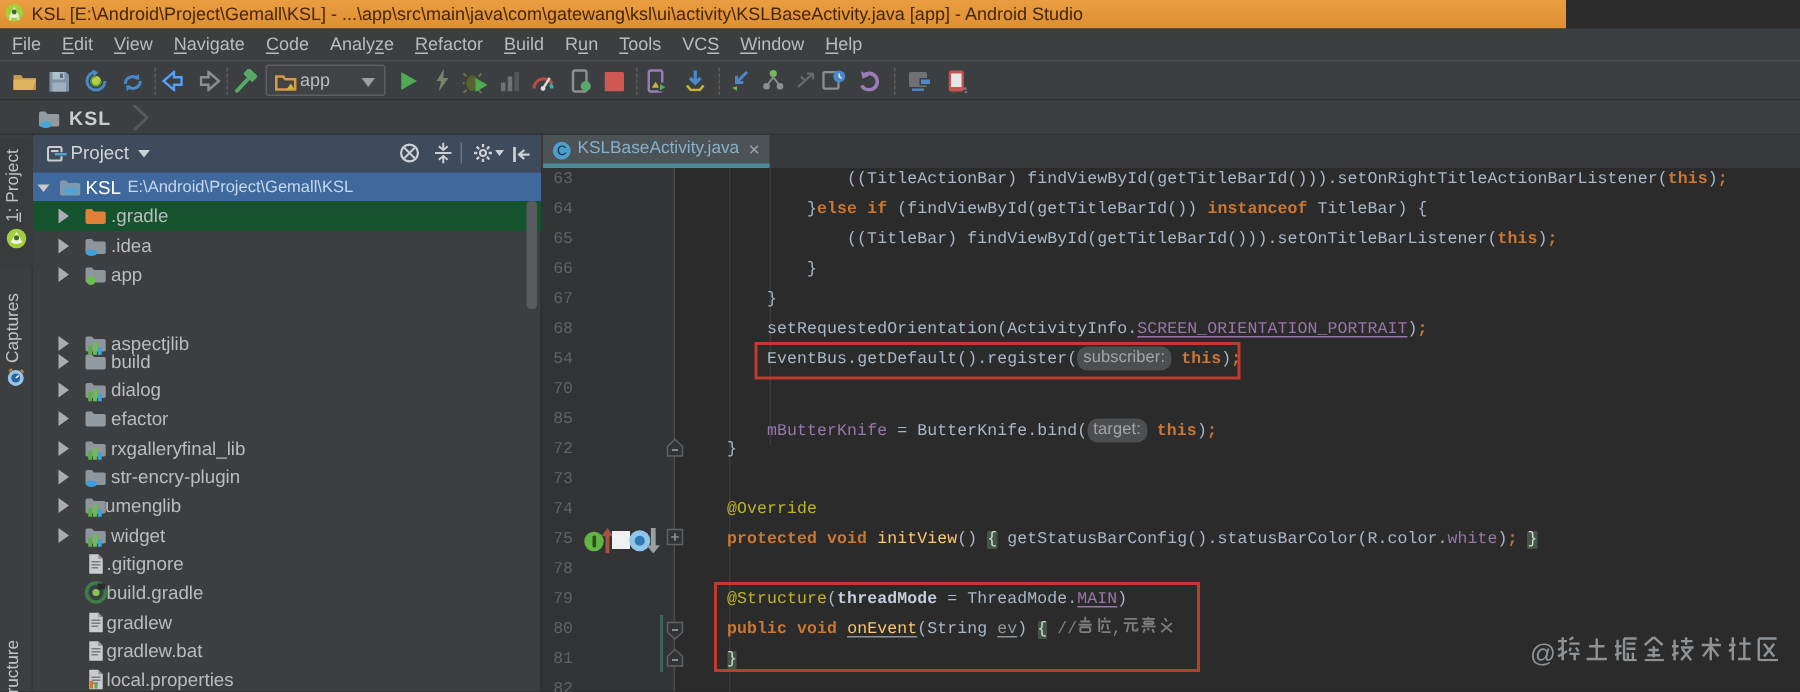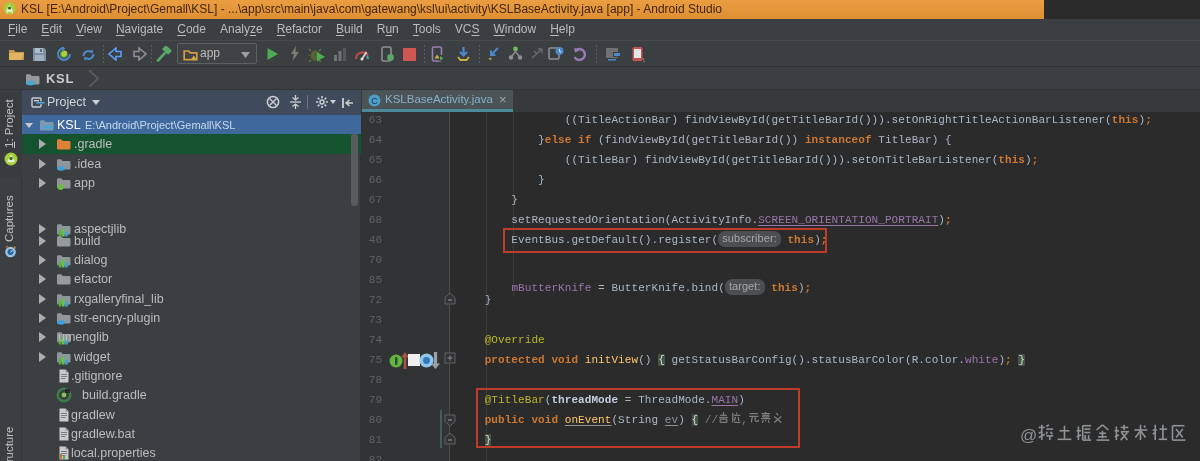--- a/index.html
+++ b/index.html
@@ -336,21 +336,21 @@
 <span class="lbl" style="left:52px">str-encry-plugin</span>
 </div>
 <div class="row" style="top:212.3px;">
 <div class="tri" style="left:17px"></div>
 <svg class="abs" style="left:34px" width="16" height="16" viewBox="0 0 16 16">
             <path d="M1 4.5 q0-1.2 1.2-1.2 h3l1.5 1.7h6.6q1.2 0 1.2 1.2v6q0 1.2-1.2 1.2H2.2q-1.2 0-1.2-1.2z" fill="#8e959b"></path>
             <rect x="2.8" y="9.5" width="2.6" height="6" fill="#57b33e"></rect>
             <rect x="6" y="7.5" width="2.6" height="8" fill="#6abf4b"></rect>
             <rect x="9.2" y="10.5" width="2.6" height="5" fill="#41a0e0"></rect>
           </svg>
-<span class="lbl" style="left:36px">umenglib</span>
+<span class="lbl" style="left:48px">umenglib</span>
 </div>
 <div class="row" style="top:231.6px;">
 <div class="tri" style="left:17px"></div>
 <svg class="abs" style="left:34px" width="16" height="16" viewBox="0 0 16 16">
             <path d="M1 4.5 q0-1.2 1.2-1.2 h3l1.5 1.7h6.6q1.2 0 1.2 1.2v6q0 1.2-1.2 1.2H2.2q-1.2 0-1.2-1.2z" fill="#8e959b"></path>
             <rect x="2.8" y="9.5" width="2.6" height="6" fill="#57b33e"></rect>
             <rect x="6" y="7.5" width="2.6" height="8" fill="#6abf4b"></rect>
             <rect x="9.2" y="10.5" width="2.6" height="5" fill="#41a0e0"></rect>
           </svg>
 <span class="lbl" style="left:52px">widget</span>
@@ -364,21 +364,21 @@
             <rect x="5" y="10" width="4.4" height="1" fill="#7a7d7f"></rect>
           </svg>
 <span class="lbl" style="left:49px">.gitignore</span>
 </div>
 <div class="row" style="top:270.2px;">
 <svg class="abs" style="left:34px" width="16" height="16" viewBox="0 0 16 16">
             <circle cx="8" cy="8" r="6.3" fill="none" stroke="#3e7d49" stroke-width="2.4"></circle>
             <circle cx="8" cy="8" r="2.4" fill="#86c555"></circle>
             <rect x="9" y="2" width="5" height="4" fill="#2b2b2b"></rect>
           </svg>
-<span class="lbl" style="left:60px">build.gradle</span>
+<span class="lbl" style="left:49px">build.gradle</span>
 </div>
 <div class="row" style="top:289.5px;">
 <svg class="abs" style="left:34px" width="16" height="16" viewBox="0 0 16 16">
             <path d="M3.5 1.5h6l3 3v10h-9z" fill="#c9ccce"></path>
             <path d="M9.5 1.5l3 3h-3z" fill="#8f9294"></path>
             <rect x="5" y="6" width="6" height="1" fill="#7a7d7f"></rect>
             <rect x="5" y="8" width="6" height="1" fill="#7a7d7f"></rect>
             <rect x="5" y="10" width="4.4" height="1" fill="#7a7d7f"></rect>
           </svg>
 <span class="lbl" style="left:49px">gradlew</span>
@@ -420,21 +420,21 @@
 </div>
 <div class="guide" style="left:125px;top:22px;height:349px"></div>
 <div class="guide" style="left:152px;top:22px;height:185px"></div>
 <div class="gutter"></div>
 <div class="ln" style="top:20px">63</div>
 <div class="ln" style="top:40px">64</div>
 <div class="ln" style="top:60px">65</div>
 <div class="ln" style="top:80px">66</div>
 <div class="ln" style="top:100px">67</div>
 <div class="ln" style="top:120px">68</div>
-<div class="ln" style="top:140px">46</div>
+<div class="ln" style="top:140px">54</div>
 <div class="ln" style="top:160px">70</div>
 <div class="ln" style="top:180px">85</div>
 <div class="ln" style="top:200px">72</div>
 <div class="ln" style="top:220px">73</div>
 <div class="ln" style="top:240px">74</div>
 <div class="ln" style="top:260px">75</div>
 <div class="ln" style="top:280px">78</div>
 <div class="ln" style="top:300px">79</div>
 <div class="ln" style="top:320px">80</div>
 <div class="ln" style="top:340px">81</div>
@@ -477,21 +477,21 @@
 <div class="cl" style="top:40px">            }<span class="k">else if </span>(findViewById(getTitleBarId()) <span class="k">instanceof </span>TitleBar) {</div>
 <div class="cl" style="top:60px">                ((TitleBar) findViewById(getTitleBarId())).setOnTitleBarListener(<span class="k">this</span>)<span class="k">;</span></div>
 <div class="cl" style="top:80px">            }</div>
 <div class="cl" style="top:100px">        }</div>
 <div class="cl" style="top:120px">        setRequestedOrientation(ActivityInfo.<span class="pu it un">SCREEN_ORIENTATION_PORTRAIT</span>)<span class="k">;</span></div>
 <div class="cl" style="top:140px">        EventBus.<span class="it">getDefault</span>().register(<span class="chip">subscriber:</span> <span class="k">this</span>)<span class="k">;</span></div>
 <div class="cl" style="top:188px">        <span class="pu">mButterKnife</span> = ButterKnife.<span class="it">bind</span>(<span class="chip">target:</span> <span class="k">this</span>)<span class="k">;</span></div>
 <div class="cl" style="top:200px">    }</div>
 <div class="cl" style="top:240px">    <span class="ann">@Override</span></div>
 <div class="cl" style="top:260px">    <span class="k">protected void </span><span class="fn">initView</span>() <span class="fold">{</span> getStatusBarConfig().statusBarColor(R.color.<span class="pu it">white</span>)<span class="k">;</span> <span class="fold">}</span></div>
-<div class="cl" style="top:300px">    <span class="ann">@TitleBar</span>(<span style="color:#c5cede;font-weight:bold">threadMode</span> = ThreadMode.<span class="pu it un">MAIN</span>)</div>
+<div class="cl" style="top:300px">    <span class="ann">@Structure</span>(<span style="color:#c5cede;font-weight:bold">threadMode</span> = ThreadMode.<span class="pu it un">MAIN</span>)</div>
 <div class="cl" style="top:320px">    <span class="k">public void </span><span class="fn ung">onEvent</span>(String <span class="ung" style="color:#8e9698">ev</span>) <span class="fold">{</span> <span class="cm">//</span><span style="display:inline-flex;gap:1px;align-items:center"><svg class="" width="11" height="11" viewBox="0 0 11 11" style="vertical-align:-2px" stroke="#7f7f7f" stroke-width="1.25" fill="none">
             <line x1="5.5" y1="0.0" x2="5.5" y2="3.3"></line>
             <line x1="2.2" y1="3.3" x2="8.8" y2="3.3"></line>
             <line x1="1.1" y1="5.5" x2="9.9" y2="5.5"></line>
             <line x1="2.2" y1="7.2" x2="2.2" y2="10.4"></line>
             <line x1="2.2" y1="10.4" x2="8.8" y2="10.4"></line>
             <line x1="8.8" y1="7.2" x2="8.8" y2="10.4"></line>
             <line x1="2.2" y1="7.2" x2="8.8" y2="7.2"></line>
           </svg><svg class="" width="11" height="11" viewBox="0 0 11 11" style="vertical-align:-2px" stroke="#7f7f7f" stroke-width="1.25" fill="none">
             <line x1="2.8" y1="1.1" x2="2.8" y2="10.4"></line>

